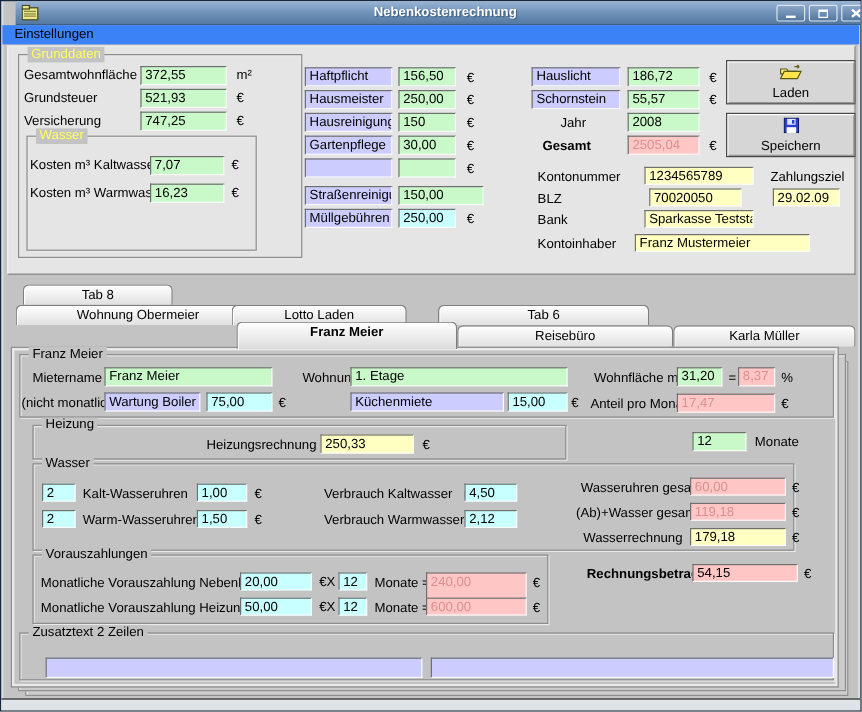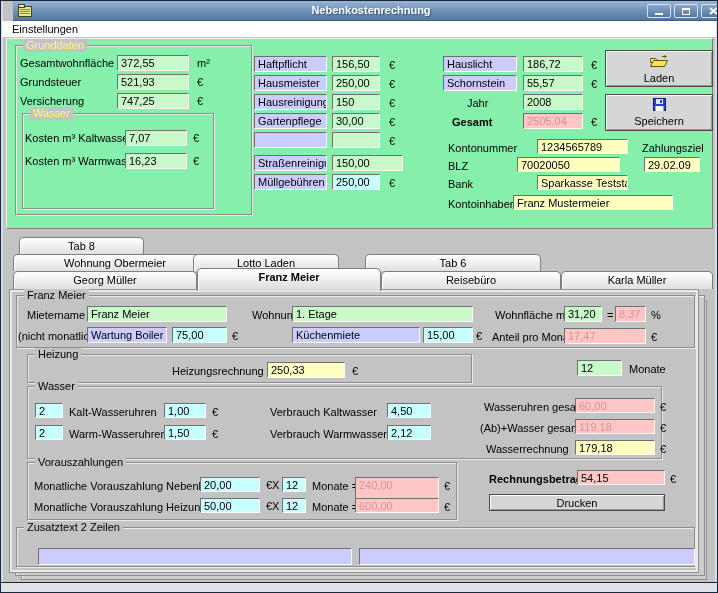--- a/index.html
+++ b/index.html
@@ -16,24 +16,24 @@
   .title-text { position:absolute; left:0; top:3px; width:100%; text-align:center;
                 color:#ffffff; font-weight:bold; font-size:11px;
                 text-shadow:1px 1px 1px #3a5a7e; }
   .win-buttons { position:absolute; right:4px; top:3px; display:flex; gap:3px; }
   .win-btn { width:24px; height:14px; border-radius:2px; border:1px solid #d9e4f0;
              background:linear-gradient(180deg,#8aa6c8,#54789f);
              display:flex; align-items:center; justify-content:center; cursor:default; }
   .glyph-min { width:8px; height:2px; background:#fff; margin-top:6px; }
   .glyph-max { width:8px; height:7px; border:1px solid #fff; border-top-width:2px; }
   
-  .menubar { position:absolute; left:1px; top:20px; width:714px; height:16px; background:#ffffff; }
+  .menubar { position:absolute; left:1px; top:20px; width:714px; height:16px; background:#3b82f6; }
   .menu-item { position:absolute; left:6px; top:1px; line-height:14px; padding:0 4px; }
   
-  .top-panel { position:absolute; left:5px; top:37px; width:707px; height:191px; background:#86efac;
+  .top-panel { position:absolute; left:5px; top:37px; width:707px; height:191px; background:#e5e5e5;
                border:1px solid; border-color:#efefef #7e7e7e #7e7e7e #efefef;padding-left:40px; }
   .grp { position:absolute; border:1px solid #8d8d8d;
          box-shadow: inset 1px 1px 0 #e9e9e9, 1px 1px 0 #e9e9e9; }
   .glab { position:absolute; top:-7px; left:7px; background:#c3c3c3; padding:0 3px;
           font-size:11px; line-height:13px; white-space:pre; z-index:3; }
   .ylw { color:#ffff5c; }
   .lbl { position:absolute; white-space:pre; line-height:13px; z-index:1; }
   .bold { font-weight:bold; }
   .fld { position:absolute; height:16px; border:1px solid; z-index:2;
          border-color:#6f6f6f #fafafa #fafafa #6f6f6f;
@@ -167,28 +167,28 @@
 
     <span class="lbl bold" style="left:445px;top:77px;">Gesamt</span>
     <div class="fld pink dis" style="left:516px;top:74px;width:60px;">2505,04</div>
     <span class="lbl" style="left:584px;top:77px;">€</span>
 
     <span class="lbl" style="left:441px;top:103px;">Kontonummer</span>
     <div class="fld yellow" style="left:530px;top:100px;width:91px;height:15px;">1234565789</div>
     <span class="lbl" style="left:635px;top:103px;">Zahlungsziel</span>
 
     <span class="lbl" style="left:441px;top:121px;">BLZ</span>
-    <div class="fld yellow" style="left:510px;top:118px;width:103px;height:15px;">70020050</div>
+    <div class="fld yellow" style="left:534px;top:118px;width:77px;height:15px;">70020050</div>
     <div class="fld yellow" style="left:637px;top:118px;width:56px;height:15px;">29.02.09</div>
 
     <span class="lbl" style="left:441px;top:139px;">Bank</span>
     <div class="fld yellow" style="left:530px;top:136px;width:91px;height:15px;">Sparkasse Teststadt</div>
 
     <span class="lbl" style="left:441px;top:159px;">Kontoinhaber</span>
-    <div class="fld yellow" style="left:506px;top:156px;width:160px;height:15px;">Franz Mustermeier</div>
+    <div class="fld yellow" style="left:522px;top:156px;width:146px;height:15px;">Franz Mustermeier</div>
 
     <div class="btn" style="left:598px;top:55px;width:108px;height:37px;">
       <span>
         <svg width="13" height="13" viewBox="0 0 13 13">
           <rect x="0.5" y="0.5" width="12" height="12" fill="#2a3fd4" stroke="#101a66"></rect>
           <rect x="3" y="1" width="7" height="5" fill="#dfe4ff"></rect>
           <rect x="7" y="2" width="2" height="3" fill="#2a3fd4"></rect>
           <rect x="2.5" y="8" width="8" height="5" fill="#ffffff"></rect>
         </svg>
       </span>
@@ -205,21 +205,20 @@
       <span>Laden</span>
     </div>
   </div>
 
   <div class="tab" style="left:18px;top:236px;width:125px;height:17px;">Tab 8</div>
 
   <div class="tab" style="left:12px;top:253px;width:204px;height:17px;">Wohnung Obermeier</div>
   <div class="tab" style="left:192px;top:253px;width:146px;height:17px;">Lotto Laden</div>
   <div class="tab" style="left:364px;top:253px;width:176px;height:17px;">Tab 6</div>
 
-  <div class="tab" style="left:12px;top:270px;width:184px;height:18px;">Georg Müller</div>
   <div class="tab active" style="left:196px;top:267px;width:184px;height:23px;">Franz Meier</div>
   <div class="tab" style="left:380px;top:270px;width:180px;height:18px;">Reisebüro</div>
   <div class="tab" style="left:560px;top:270px;width:152px;height:18px;">Karla Müller</div>
 
   <div class="page-behind" style="left:20px;top:300px;width:686px;height:279px;"></div>
   <div class="page-behind" style="left:14px;top:294px;width:690px;height:281px;"></div>
 
   <div class="page">
 
     <div class="grp" style="left:6px;top:5px;width:679px;height:53px;">
@@ -306,23 +305,20 @@
     <span class="lbl" style="left:256px;top:210px;">€X</span>
     <div class="fld cyan" style="left:272px;top:208px;width:24px;height:15px;">12</div>
     <span class="lbl" style="left:302px;top:211px;">Monate =</span>
     <div class="fld pink dis" style="left:345px;top:208px;width:84px;height:15px;">600,00</div>
     <span class="lbl" style="left:434px;top:211px;">€</span>
 
     <span class="lbl bold" style="left:479px;top:183px;">Rechnungsbetrag</span>
     <div class="fld pink" style="left:567px;top:180px;width:88px;height:15px;">54,15</div>
     <span class="lbl" style="left:660px;top:183px;">€</span>
 
-    <div class="btn" style="left:479px;top:204px;width:176px;height:17px;">
-      <span>Drucken</span>
-    </div>
 
     <div class="grp" style="left:6px;top:237px;width:679px;height:40px;">
       <span class="glab">Zusatztext 2 Zeilen</span>
     </div>
     <div class="fld purple" style="left:28px;top:258px;width:314px;height:17px;"></div>
     <div class="fld purple" style="left:349px;top:258px;width:336px;height:17px;"></div>
   </div>
 
   <div class="frame-bottom"></div>
 </div>

